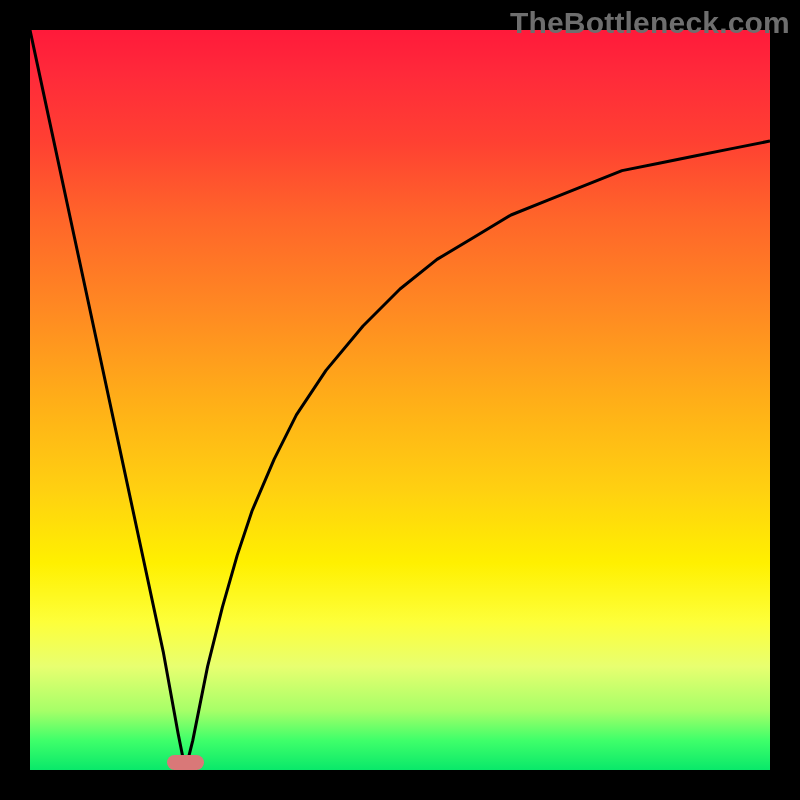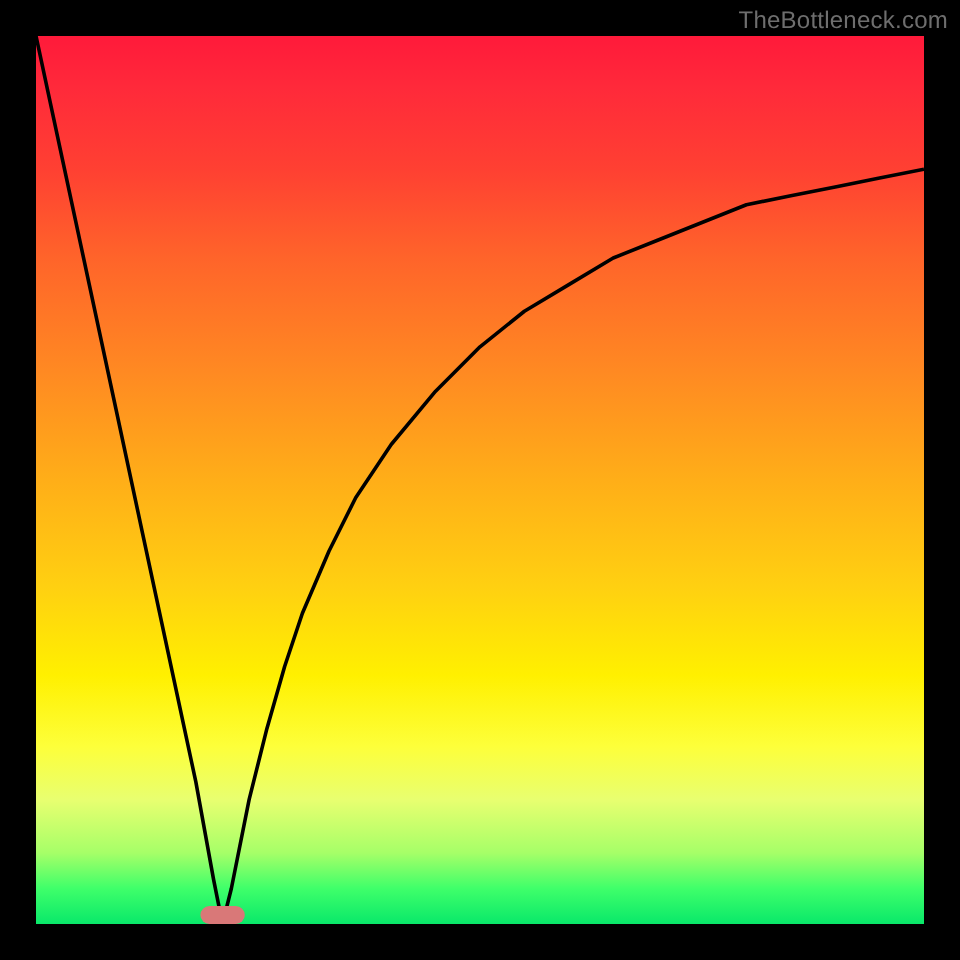--- a/index.html
+++ b/index.html
@@ -56,22 +56,22 @@
   .marker {
     position: absolute;
     background: #d97878;
     border-radius: 8px;
   }
   .watermark {
     position: absolute;
     top: 6px;
     right: 10px;
     color: #6e6e6e;
-    font-size: 20px;
-    font-weight: 400;
+    font-size: 30px;
+    font-weight: 700;
     letter-spacing: 0.2px;
     user-select: none;
   }
 </style>
 </head>
 <body>
 
 <div class="frame">
   <div class="plot-area">
     <div class="gradient-bg"></div>

